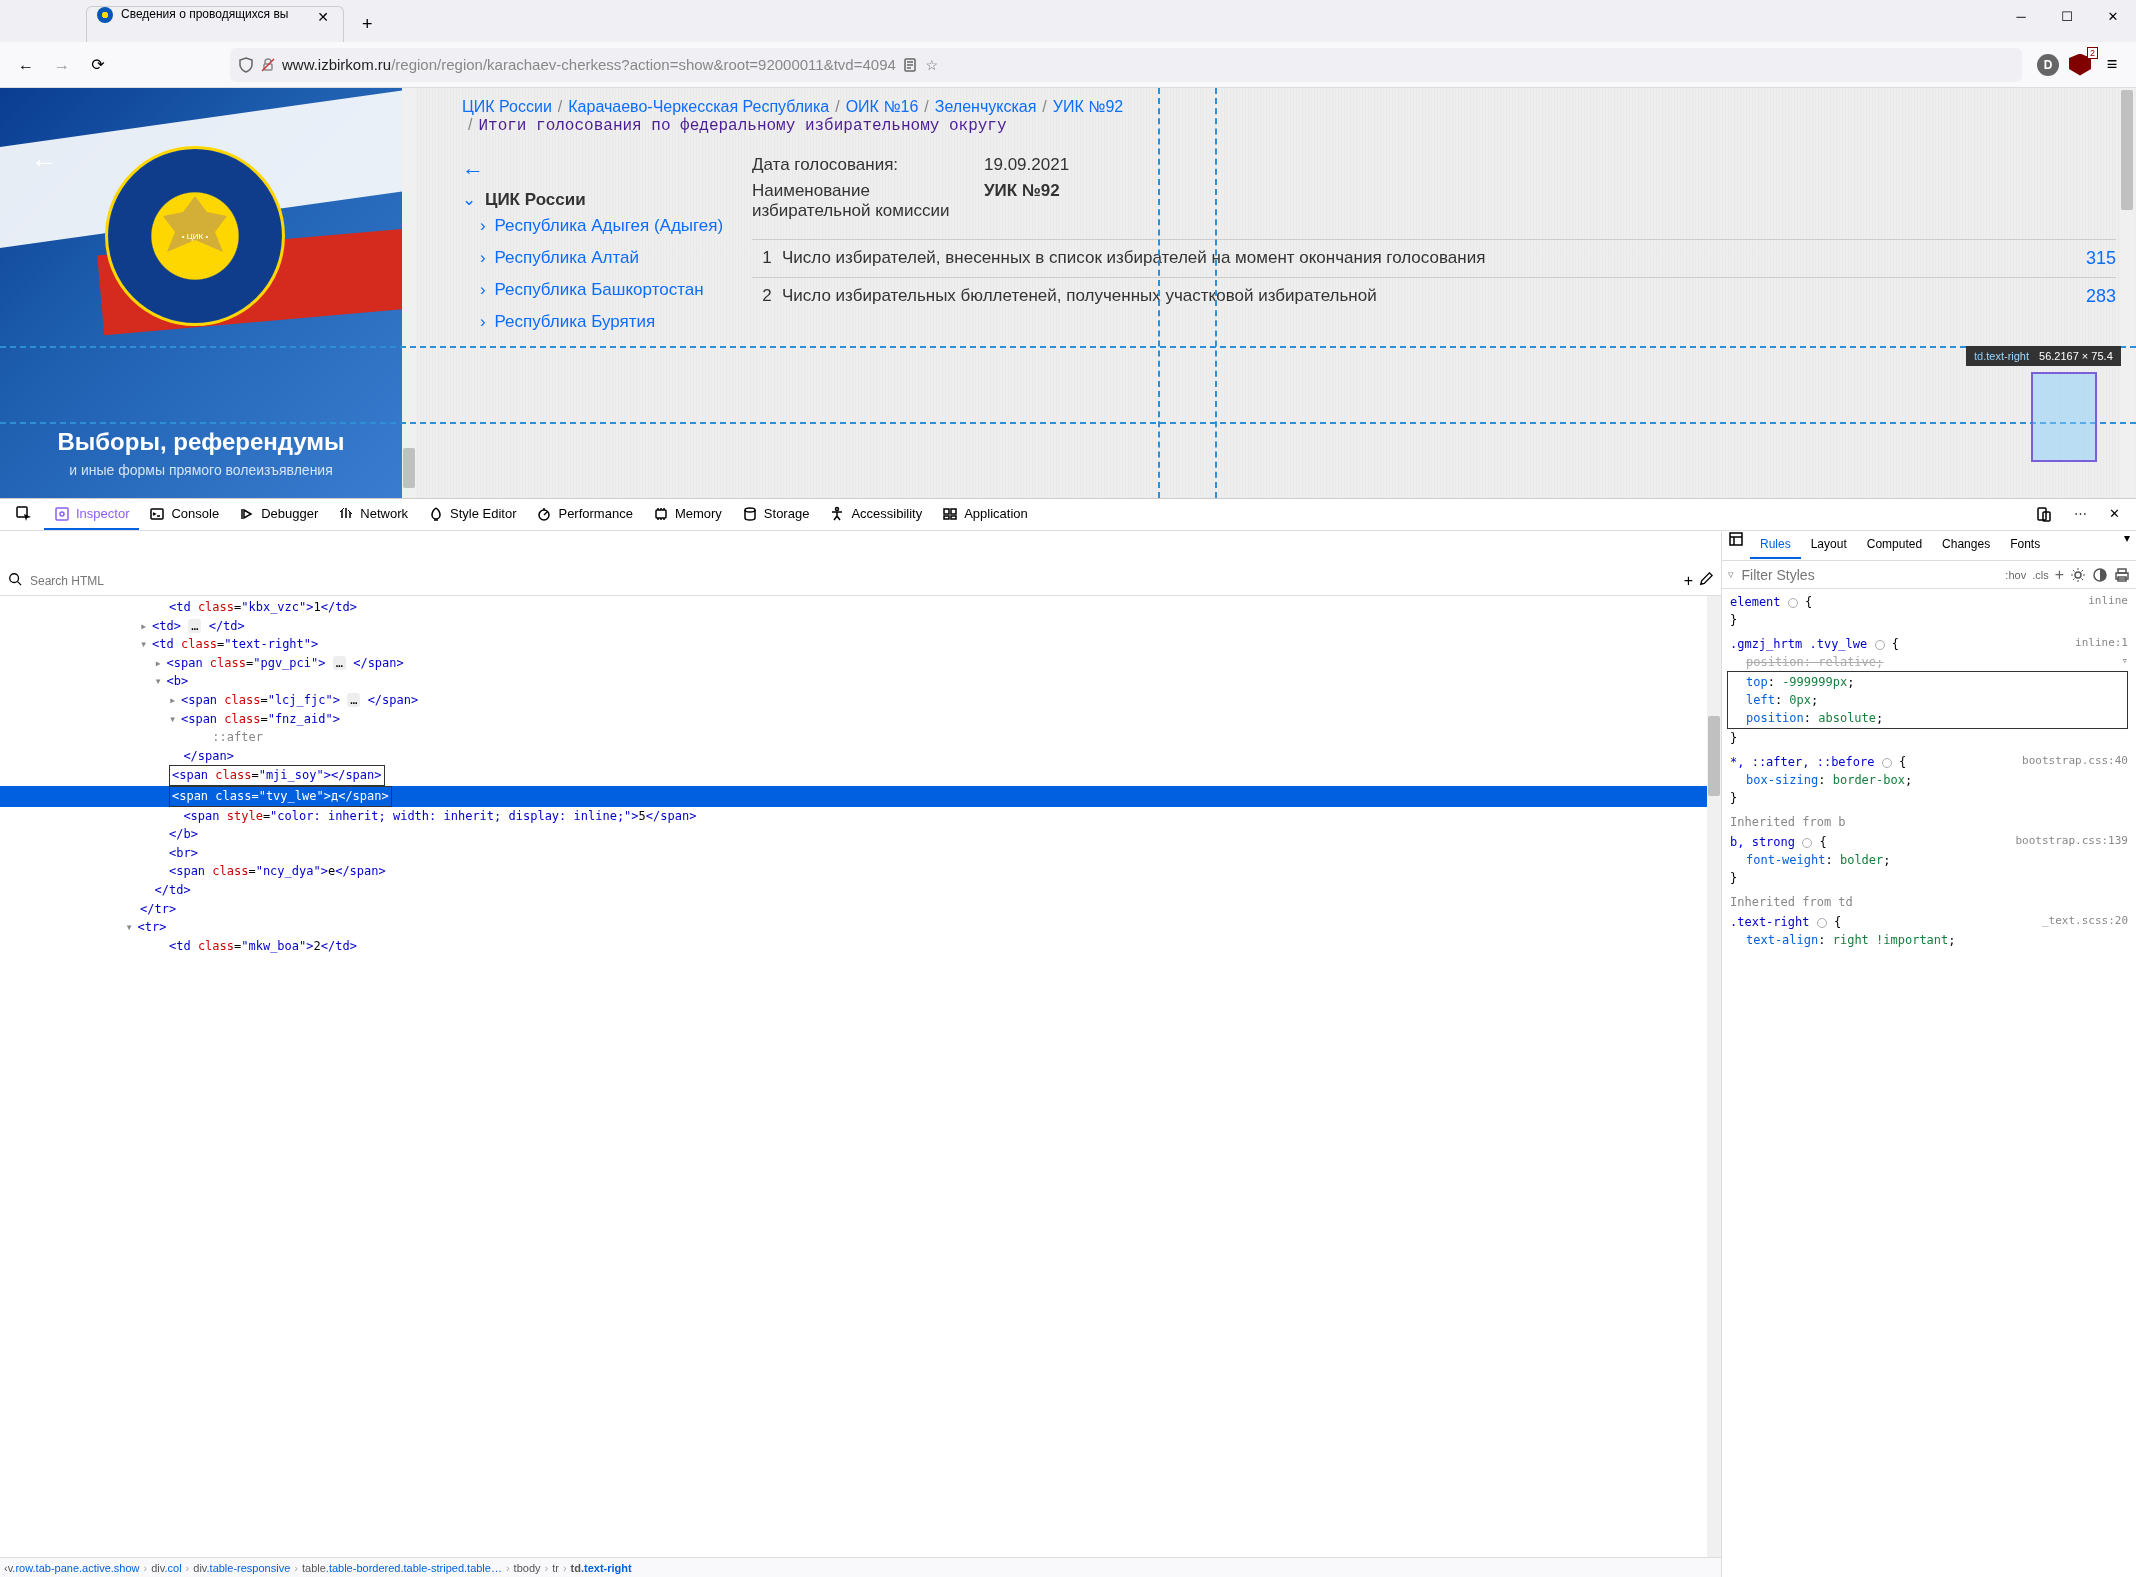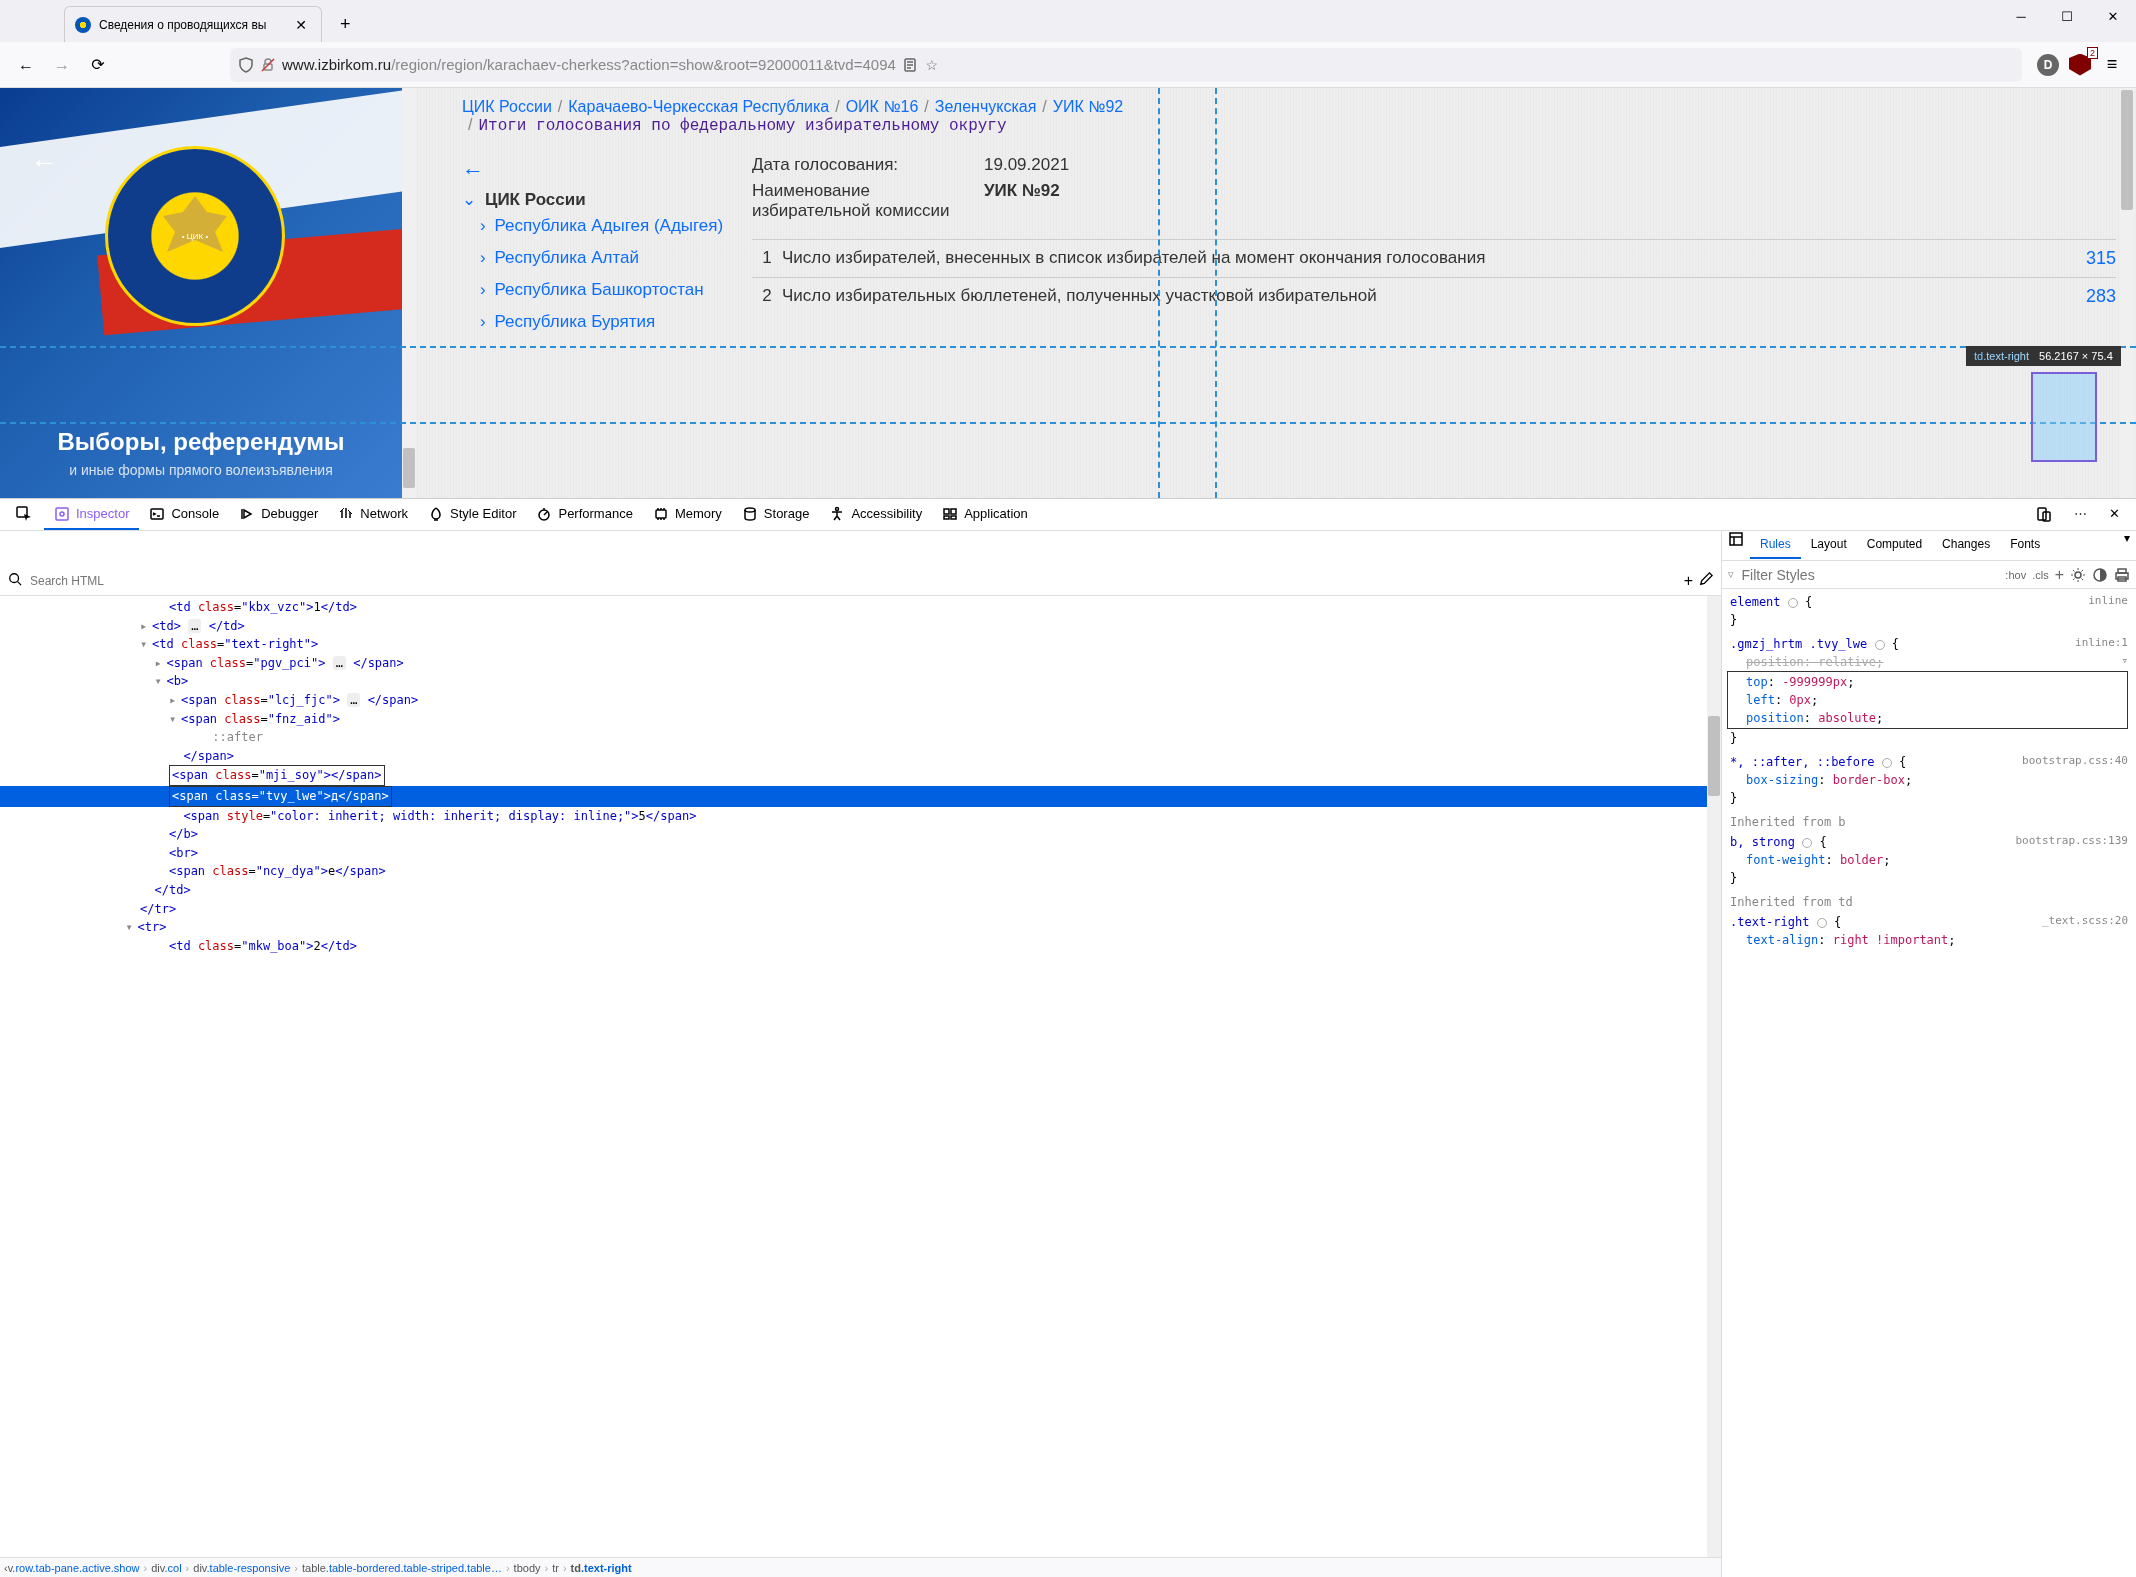--- a/index.html
+++ b/index.html
@@ -1,20 +1,20 @@
 <!DOCTYPE html>
 <html><head>
 <meta charset="utf-8">
 <style>
 * { box-sizing: border-box; }
 body { margin: 0; font-family: "Segoe UI", Arial, sans-serif; font-size: 13px; background: #fff; overflow: hidden; }
 
 
 .titlebar { height: 42px; background: #f0f0f4; display: flex; align-items: flex-start; }
-.tab { display: flex; align-items: center; height: 36px; margin-top: 6px; margin-left: 64px; background: #f0f0f4; border-radius: 6px 6px 0 0; padding: 0 10px; width: 258px; border: 1px solid #ccc; border-bottom: none; }
+.tab { display: flex; height: 36px; margin-top: 6px; margin-left: 86px; background: #f0f0f4; border-radius: 6px 6px 0 0; padding: 0 10px; width: 258px; border: 1px solid #ccc; border-bottom: none; }
 .favicon { width: 16px; height: 16px; border-radius: 50%; background: radial-gradient(circle, #ffd700 30%, #0057b7 30%); margin-right: 8px; flex-shrink: 0; }
 .tab-title { font-size: 12px; white-space: nowrap; overflow: hidden; flex: 1; }
 .tab-close { font-size: 14px; padding: 2px 4px; cursor: pointer; }
 .tab-plus { margin: 12px 0 0 10px; font-size: 18px; padding: 2px 8px; cursor: pointer; }
 .win-controls { margin-left: auto; display: flex; }
 .win-btn { width: 46px; height: 32px; display: flex; align-items: center; justify-content: center; font-size: 13px; cursor: pointer; }
 
 
 .toolbar { height: 46px; background: #f9f9fb; border-bottom: 1px solid #ddd; display: flex; align-items: center; padding: 0 10px; gap: 4px; }
 .tbtn { width: 32px; height: 32px; display: flex; align-items: center; justify-content: center; cursor: pointer; border-radius: 4px; font-size: 16px; }
@@ -104,21 +104,21 @@
 .dt-stab.active { border-bottom: 2px solid #0060df; color: #0060df; }
 .dt-filter { height: 28px; border-bottom: 1px solid #ddd; display: flex; align-items: center; padding: 0 6px; gap: 6px; font-size: 11px; color: #666; }
 .dt-filter input { border: none; outline: none; flex: 1; font-size: 14px; }
 .dt-rules { flex: 1; overflow-y: auto; font-family: Consolas, monospace; font-size: 12px; padding: 4px 8px; line-height: 1.5; }
 .rule { margin-bottom: 6px; }
 .rule-head { display: flex; justify-content: space-between; }
 .sel { color: #0000cc; }
 .src { color: #888; font-size: 11px; }
 .prop { padding-left: 16px; }
 .prop .pn { color: #0060df; }
-.prop .pv { color: #be185d; }
+.prop .pv { color: #15803d; }
 .prop.strike { text-decoration: line-through; color: #aaa; }
 .prop.strike .pn, .prop.strike .pv { color: #aaa; }
 .ruleboxed { border: 1px solid #333; padding: 1px 2px; margin-left: -3px; }
 .inh { color: #888; margin: 6px 0 2px; }
 .chip { display: inline-block; width: 10px; height: 10px; border: 1px solid #aaa; border-radius: 50%; vertical-align: middle; }
 .filter-icon { color: #888; font-size: 11px; }
 .sicon { width: 16px; height: 16px; cursor: pointer; color: #555; }
 
 svg { fill: none; stroke: currentColor; stroke-width: 1.5; }
 </style>

